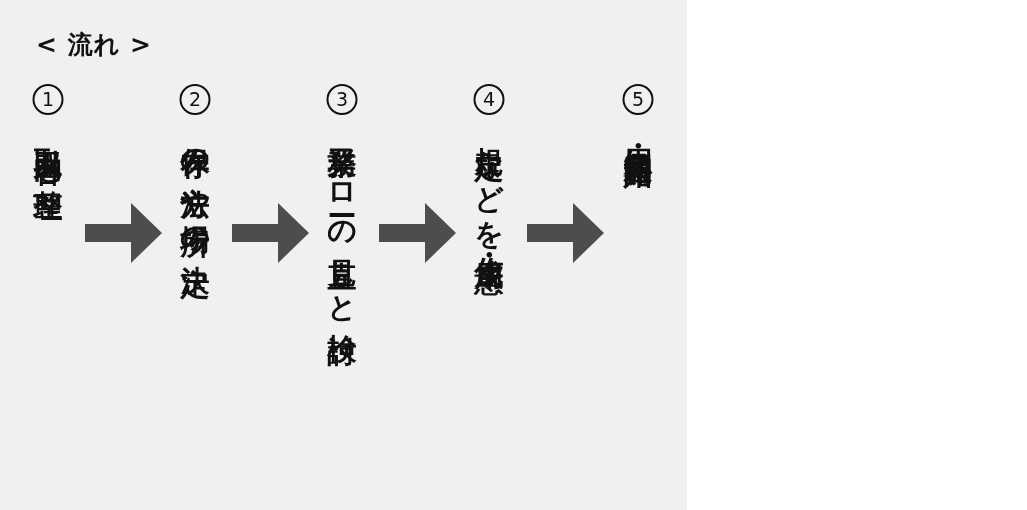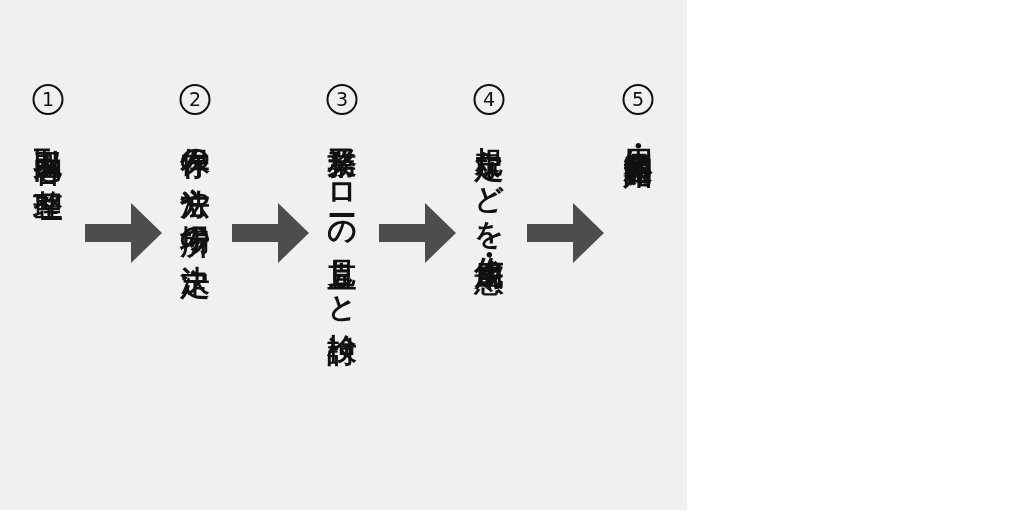--- a/index.html
+++ b/index.html
@@ -43,20 +43,21 @@
     position:absolute;top:203px;width:77px;height:60px;
     color:var(--arrow);
   }
   .arrow svg{display:block;width:100%;height:100%;}
 </style>
 </head>
 <body>
 
 <div class="panel">
 
+  <div class="title">&lt; 流れ &gt;</div>
 
   <div class="step" style="left:48px">
     <div class="num-circle">1</div>
     <div class="vtext">取引内容を整理</div>
   </div>
 
   <div class="arrow" style="left:85px">
     <svg viewBox="0 0 77 60" xmlns="http://www.w3.org/2000/svg">
       <polygon points="0,21 46,21 46,0 77,30 46,60 46,39 0,39" fill="currentColor"></polygon>
     </svg>

